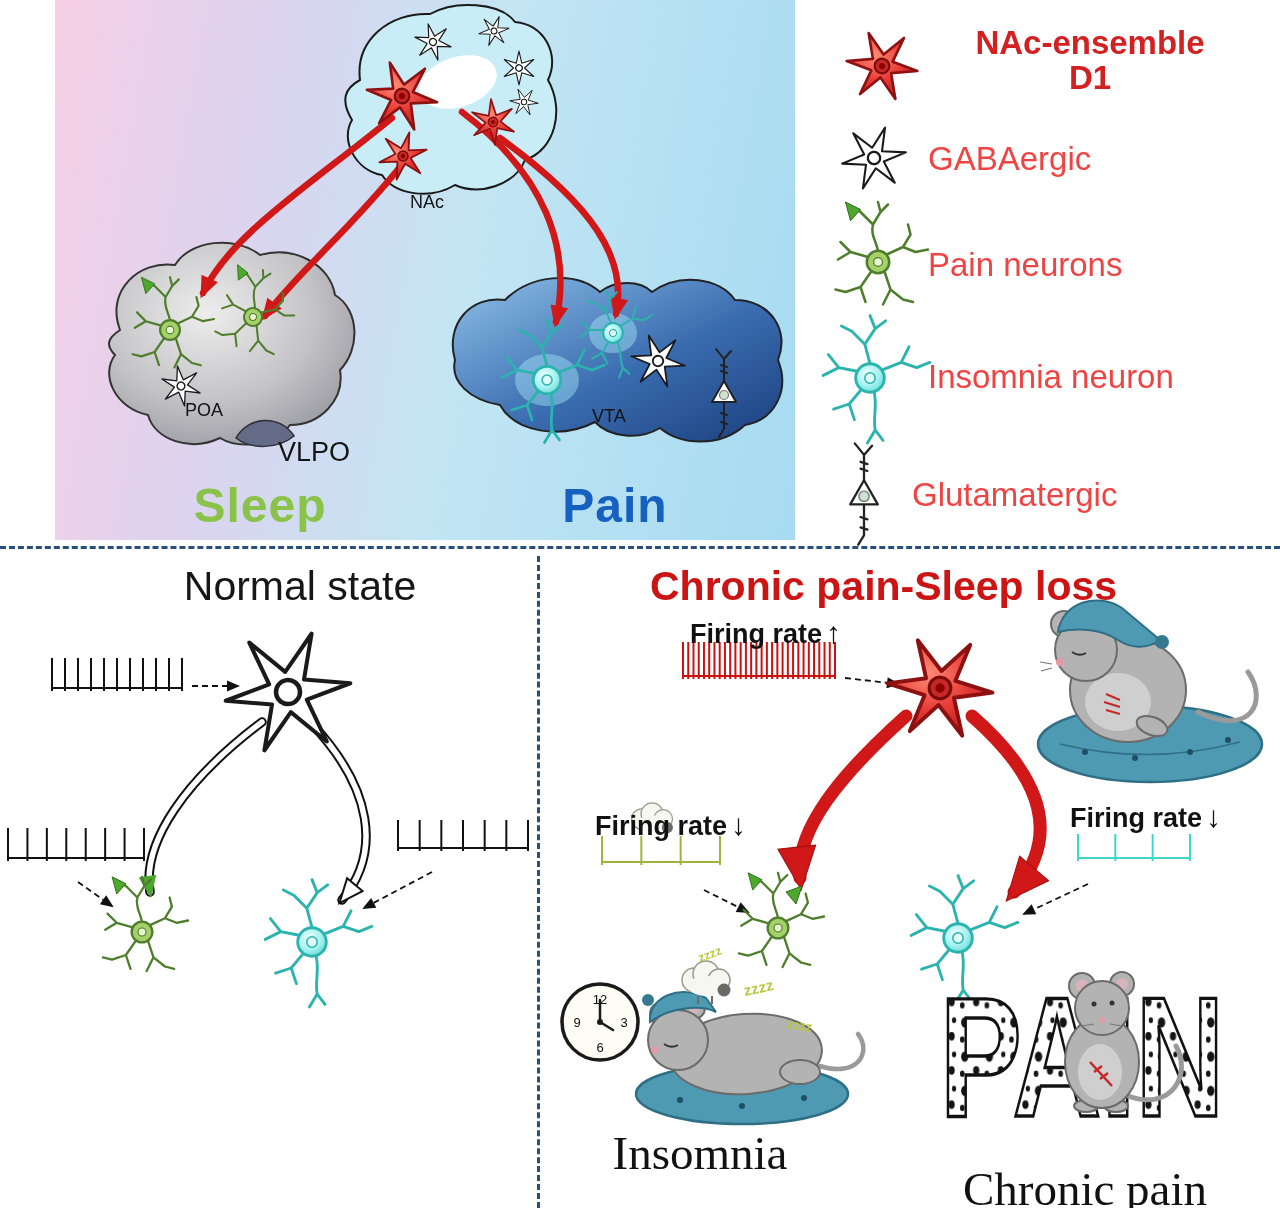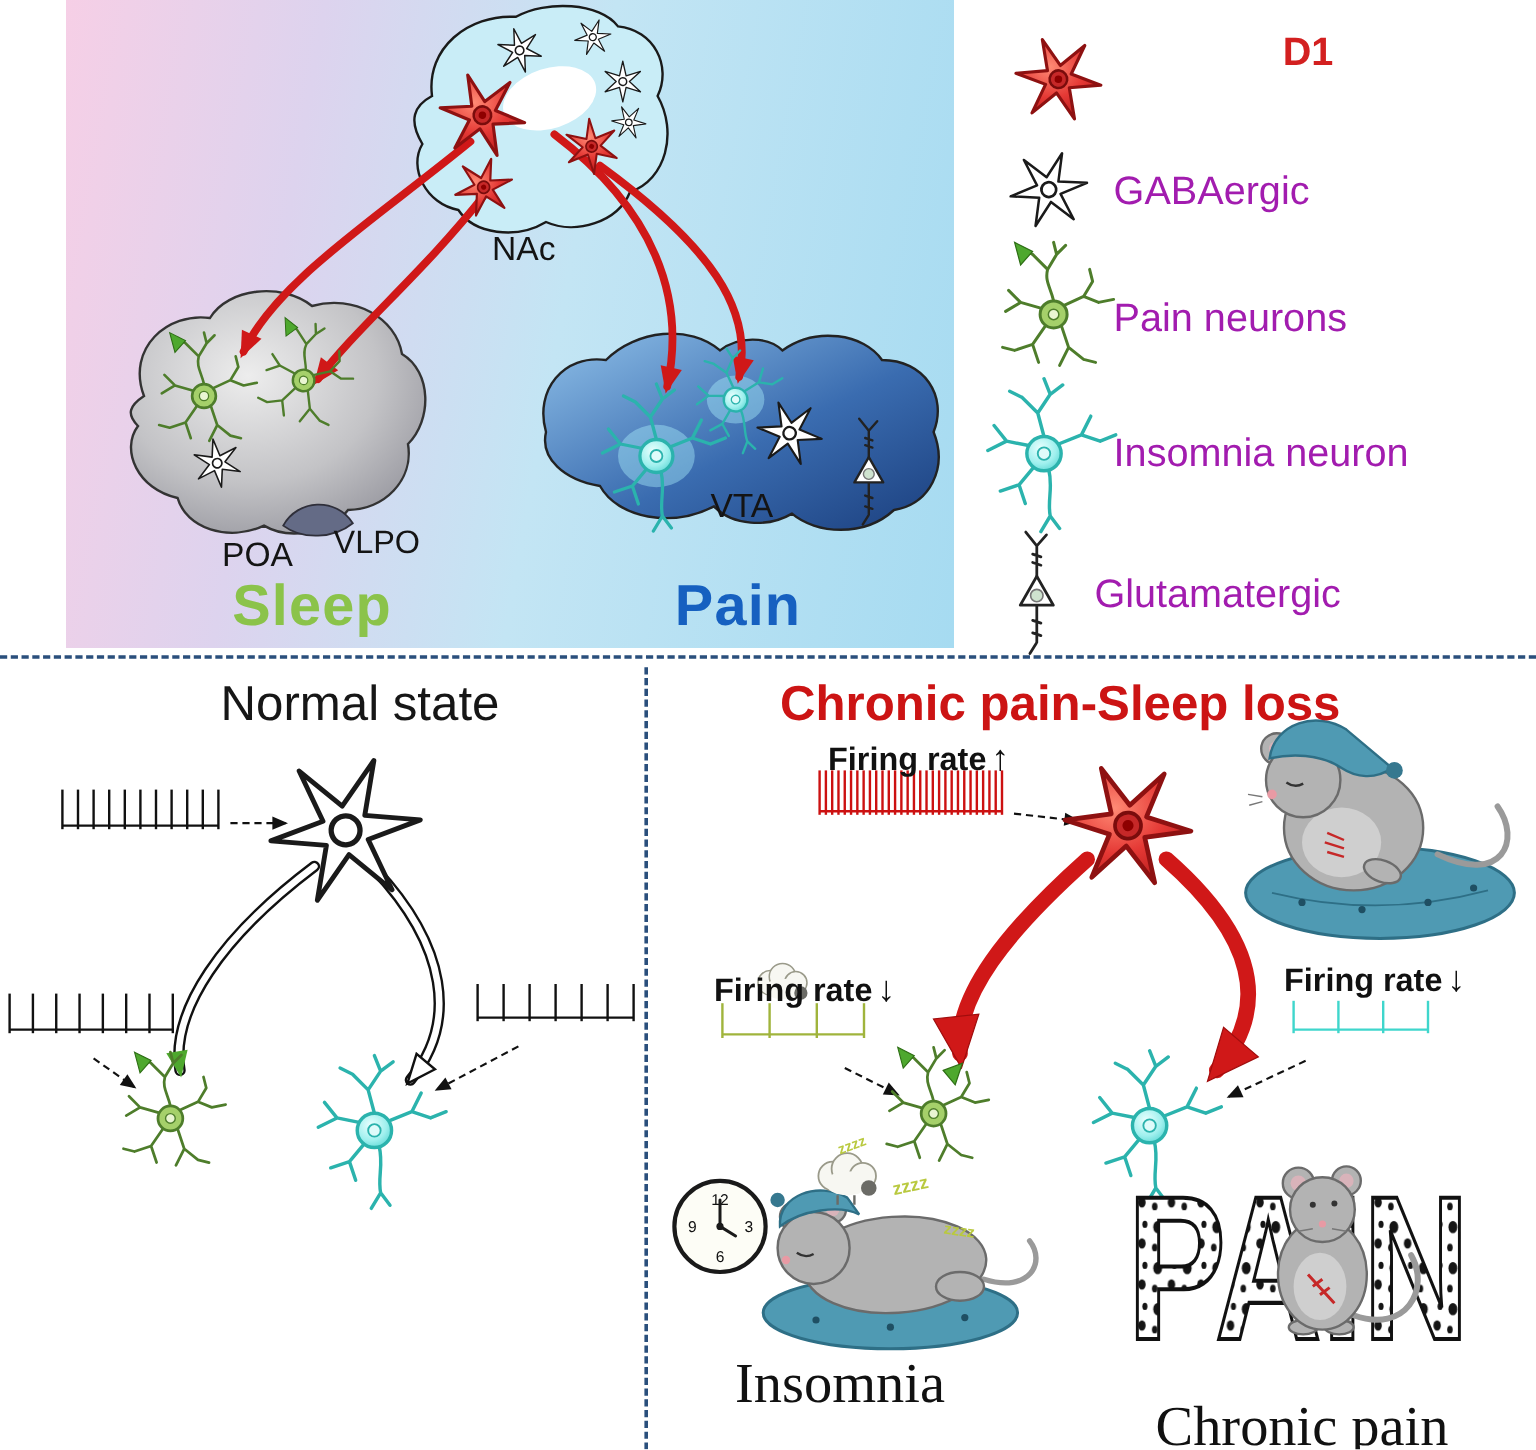--- a/index.html
+++ b/index.html
@@ -4,25 +4,25 @@
 <style>
   html,body{margin:0;padding:0;background:#fff;}
   #fig{position:relative;width:1280px;height:1208px;background:#fff;overflow:hidden;
        font-family:"Liberation Sans",sans-serif;}
   #grad-bg{position:absolute;left:55px;top:0;width:740px;height:540px;
        background:linear-gradient(100deg,#f6cfe6 0%,#ddd3ee 26%,#c3e5f4 55%,#a6dbf1 100%);}
   #hsep{position:absolute;left:0;top:546px;width:1280px;height:0;border-top:3px dashed #2a4f7c;}
   #vsep{position:absolute;left:537px;top:556px;height:652px;width:0;border-left:3px dashed #2a4f7c;}
   svg#art{position:absolute;left:0;top:0;}
   .lbl{position:absolute;color:#141414;white-space:nowrap;}
-  .region{font-size:28px;font-weight:500;}
+  .region{font-size:18px;font-weight:500;}
   .state{font-size:48px;font-weight:600;letter-spacing:1px;}
   #sleep-lbl{color:#8bc34a;}
   #pain-lbl{color:#1660c0;}
-  .legend-txt{font-size:33px;color:#a21caf;}
+  .legend-txt{font-size:33px;color:#ef4444;}
   #leg0{color:#d32020;font-weight:bold;text-align:center;line-height:1.05;}
   .panel-title{font-size:41px;text-align:center;}
   #normal-title{color:#161616;font-weight:400;}
   #chronic-title{color:#cc1414;font-weight:bold;}
   .firing{font-size:27px;font-weight:600;color:#111;}
   .firing .arr{font-size:30px;font-weight:bold;padding-left:4px;}
   .caption{font-family:"Liberation Serif",serif;font-size:47px;color:#111;text-align:center;}
 </style>
 </head>
 <body>
@@ -363,27 +363,28 @@
         <circle cx="1122" cy="984" r="6" fill="#d9b3ba"></circle>
       <circle cx="1102" cy="1008" r="27" fill="#b3b3b3" stroke="#6b6b6b" stroke-width="2"></circle>
       <circle cx="1094" cy="1004" r="2.5" fill="#333"></circle>
         <circle cx="1112" cy="1003" r="2.5" fill="#333"></circle>
       <circle cx="1102" cy="1020" r="3" fill="#e89aa4"></circle>
       <path d="M1094,1024 l-12,2 M1110,1024 l12,2" stroke="#777" stroke-width="1.2"></path>
     </g>
   </svg>
 
   <div class="lbl region" style="left:410px;top:192px;">NAc</div>
-  <div class="lbl region" style="left:185px;top:400px;margin-top:47px;">POA</div>
+  <div class="lbl region" style="left:185px;top:400px;">POA</div>
   <div class="lbl region" style="left:278px;top:437px;font-size:27px;">VLPO</div>
   <div class="lbl region" style="left:592px;top:406px;">VTA</div>
   <div class="lbl state" id="sleep-lbl" style="left:150px;top:478px;width:220px;text-align:center;">Sleep</div>
   <div class="lbl state" id="pain-lbl" style="left:520px;top:478px;width:190px;text-align:center;">Pain</div>
 
   <div class="lbl legend-txt" id="leg0" style="left:925px;top:26px;width:330px;">
+    <div>NAc-ensemble</div>
     <div>D1</div>
   </div>
   <div class="lbl legend-txt" style="left:928px;top:140px;">GABAergic</div>
   <div class="lbl legend-txt" style="left:928px;top:246px;">Pain neurons</div>
   <div class="lbl legend-txt" style="left:928px;top:358px;">Insomnia neuron</div>
   <div class="lbl legend-txt" style="left:912px;top:476px;">Glutamatergic</div>
 
   <div class="lbl panel-title" id="normal-title" style="left:120px;top:563px;width:360px;">Normal state</div>
   <div class="lbl panel-title" id="chronic-title" style="left:650px;top:563px;width:460px;">Chronic pain-Sleep loss</div>
 

